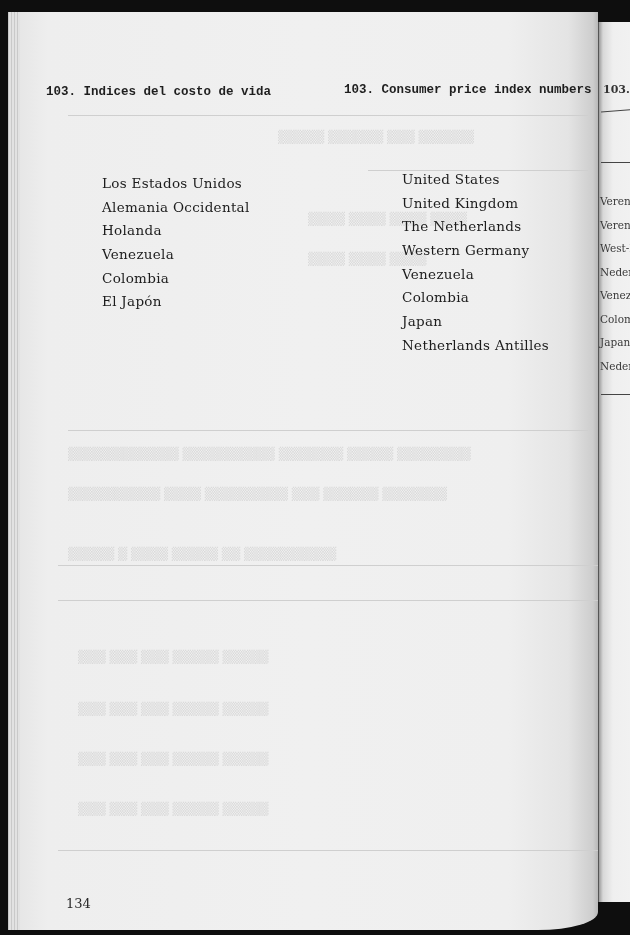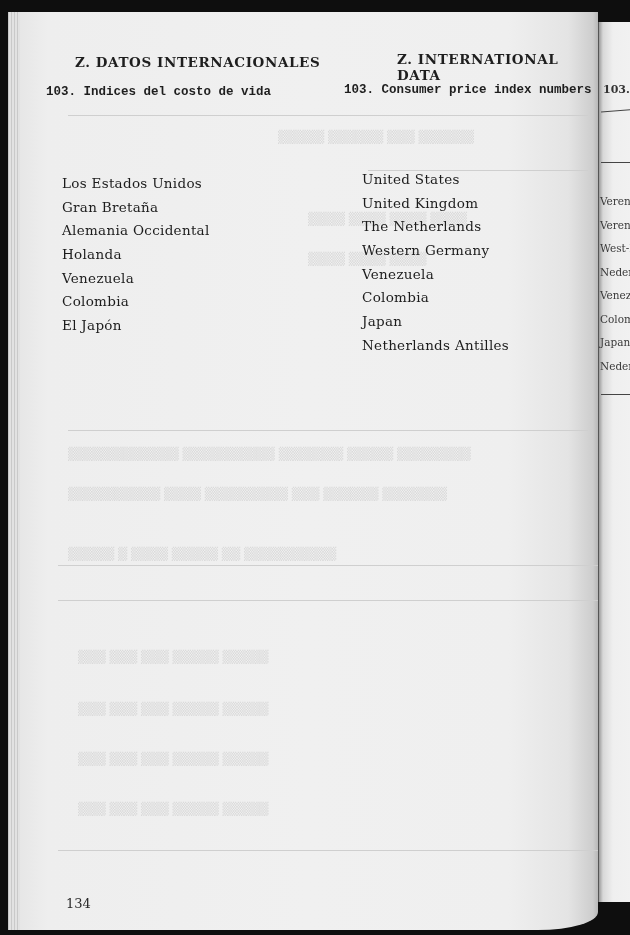--- a/index.html
+++ b/index.html
@@ -38,21 +38,21 @@
       position: absolute; font-size: 13.5px; font-weight: bold; color: #1e1e1e;
       letter-spacing: 0.6px;
     }
     .table-title {
       position: absolute; font-size: 12.5px; font-weight: bold; color: #1e1e1e; font-family: Liberation Mono, monospace;
     }
     .country-list {
       position: absolute; margin: 0; padding: 0; list-style: none;
     }
     .country-list li {
-      height: 23.7px; font-size: 13.5px; color: #1c1c1c; letter-spacing: 0.3px;
+      height: 23.7px; font-size: 13.5px; color: #1c1c1c; letter-spacing: 0.3px; margin-left: 40px;
     }
     .page-number {
       position: absolute; left: 58px; top: 884px; font-size: 13px; color: #2a2a2a;
     }
     .next-title {
       position: absolute; left: 4px; top: 61px; font-size: 11px; font-weight: bold; color: #333;
       white-space: nowrap;
     }
     .next-rule { position: absolute; left: 2px; width: 40px; height: 1px; background: #444; }
     .next-list { position: absolute; left: 1px; top: 173px; margin: 0; padding: 0; list-style: none; }
@@ -74,29 +74,26 @@
   <div class="bleed" style="left:300px; top:200px;">▒▒▒▒ ▒▒▒▒ ▒▒▒▒ ▒▒▒▒</div>
   <div class="bleed" style="left:300px; top:240px;">▒▒▒▒ ▒▒▒▒ ▒▒▒▒</div>
   <div class="bleed" style="left:60px; top:435px;">▒▒▒▒▒▒▒▒ ▒▒▒▒▒ ▒▒▒▒▒▒▒ ▒▒▒▒▒▒▒▒▒▒ ▒▒▒▒▒▒▒▒▒▒▒▒</div>
   <div class="bleed" style="left:60px; top:475px;">▒▒▒▒▒▒▒ ▒▒▒▒▒▒ ▒▒▒ ▒▒▒▒▒▒▒▒▒ ▒▒▒▒ ▒▒▒▒▒▒▒▒▒▒</div>
   <div class="bleed" style="left:60px; top:535px;">▒▒▒▒▒▒▒▒▒▒ ▒▒ ▒▒▒▒▒ ▒▒▒▒ ▒ ▒▒▒▒▒</div>
   <div class="bleed" style="left:70px; top:638px;">▒▒▒▒▒ ▒▒▒▒▒   ▒▒▒   ▒▒▒   ▒▒▒</div>
   <div class="bleed" style="left:70px; top:690px;">▒▒▒▒▒ ▒▒▒▒▒   ▒▒▒   ▒▒▒   ▒▒▒</div>
   <div class="bleed" style="left:70px; top:740px;">▒▒▒▒▒ ▒▒▒▒▒   ▒▒▒   ▒▒▒   ▒▒▒</div>
   <div class="bleed" style="left:70px; top:790px;">▒▒▒▒▒ ▒▒▒▒▒   ▒▒▒   ▒▒▒   ▒▒▒</div>
 
-  <div class="section-title" style="left:67px; top:42px;">Z. DATOS INTERNACIONALES</div>
-  <div class="section-title" style="left:389px; top:39px;">Z. INTERNATIONAL DATA</div>
 
   <div class="table-title" style="left:38px; top:73px;">103. Indices del costo de vida</div>
   <div class="table-title" style="left:336px; top:71px;">103. Consumer price index numbers</div>
 
   <ul class="country-list" style="left:54px; top:163px;">
     <li>Los Estados Unidos</li>
-    <li>Gran Bretaña</li>
     <li>Alemania Occidental</li>
     <li>Holanda</li>
     <li>Venezuela</li>
     <li>Colombia</li>
     <li>El Japón</li>
   </ul>
 
   <ul class="country-list" style="left:354px; top:159px;">
     <li>United States</li>
     <li>United Kingdom</li>

